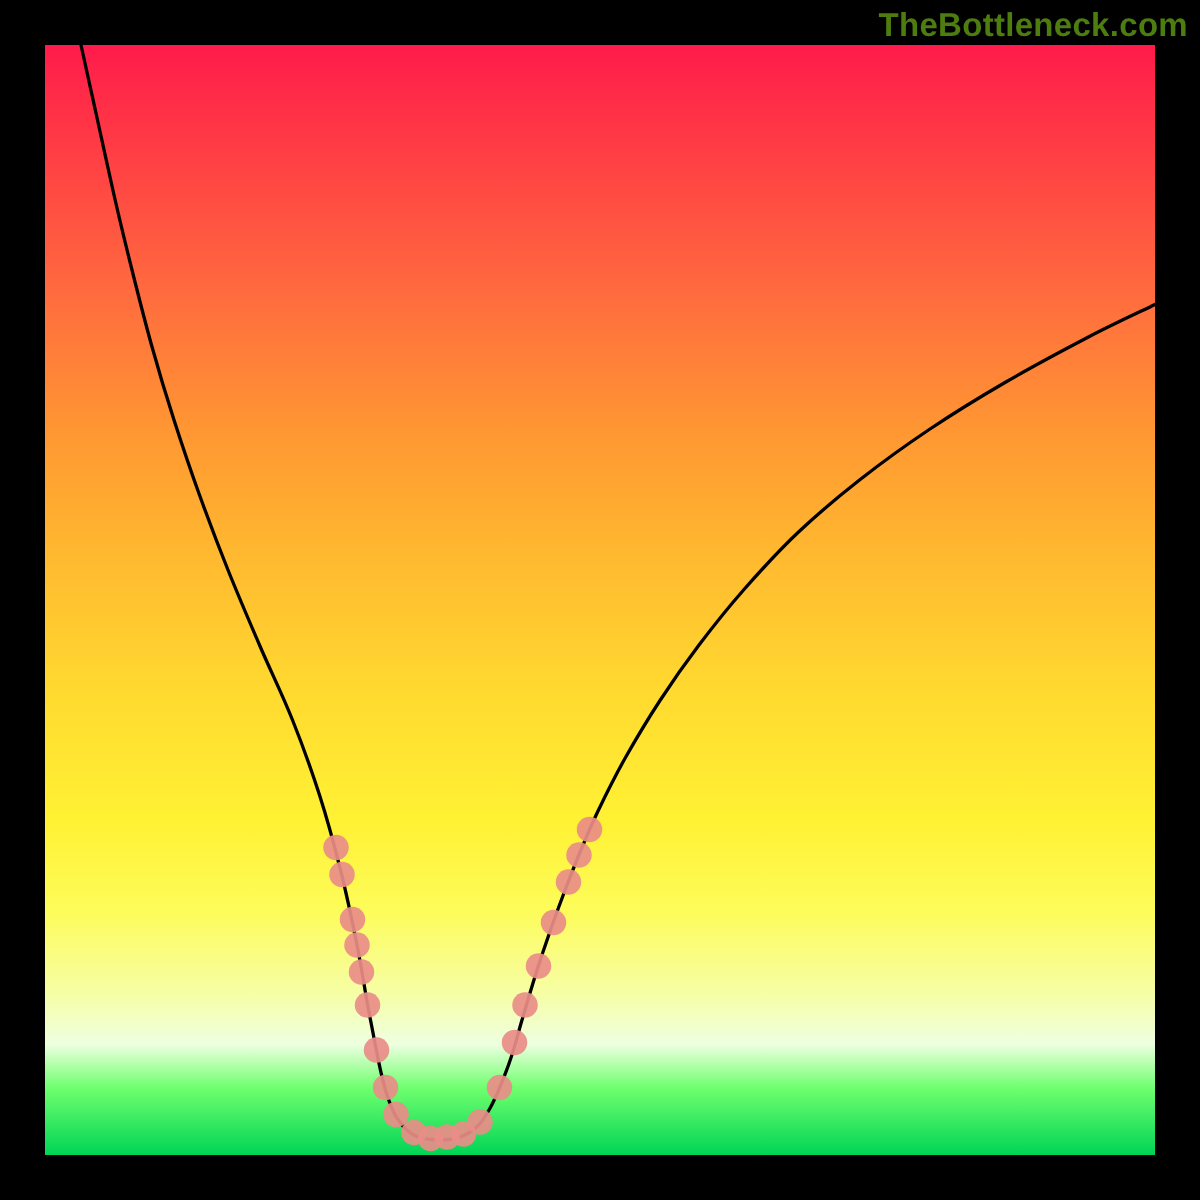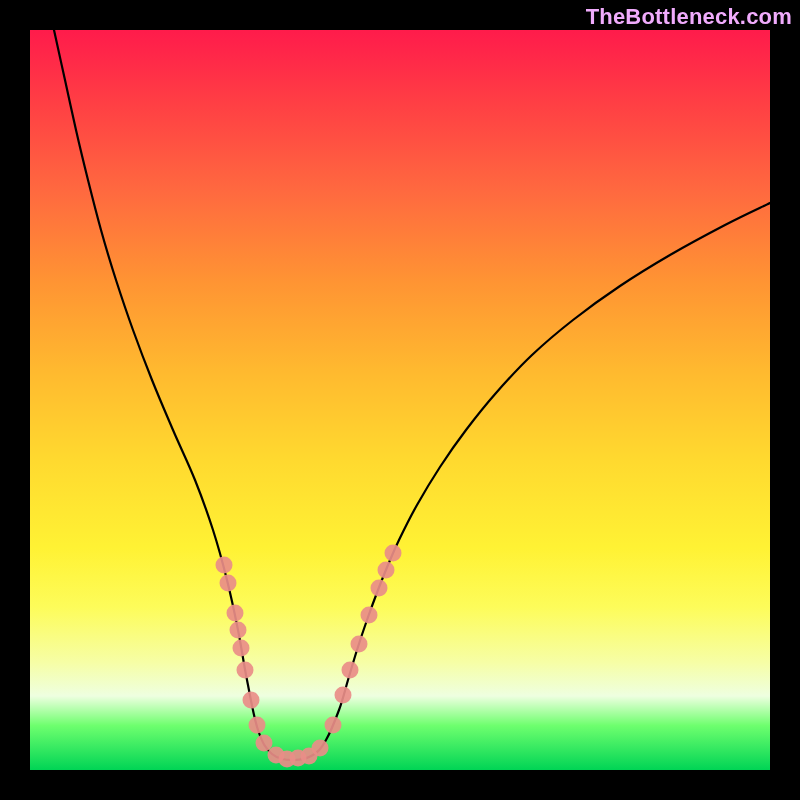--- a/index.html
+++ b/index.html
@@ -47,21 +47,21 @@
     width: 740px;
     height: 740px;
     overflow: visible;
   }
   .watermark {
     position: absolute;
     top: 4px;
     right: 8px;
     font-size: 22px;
     font-weight: 600;
-    color: #f0abfc;
+    color: #4d7c0f;
     letter-spacing: 0.2px;
     user-select: none;
   }
 </style>
 </head>
 <body>
 
 <div class="frame">
   <div class="plot">
     <svg viewBox="0 0 740 740">

